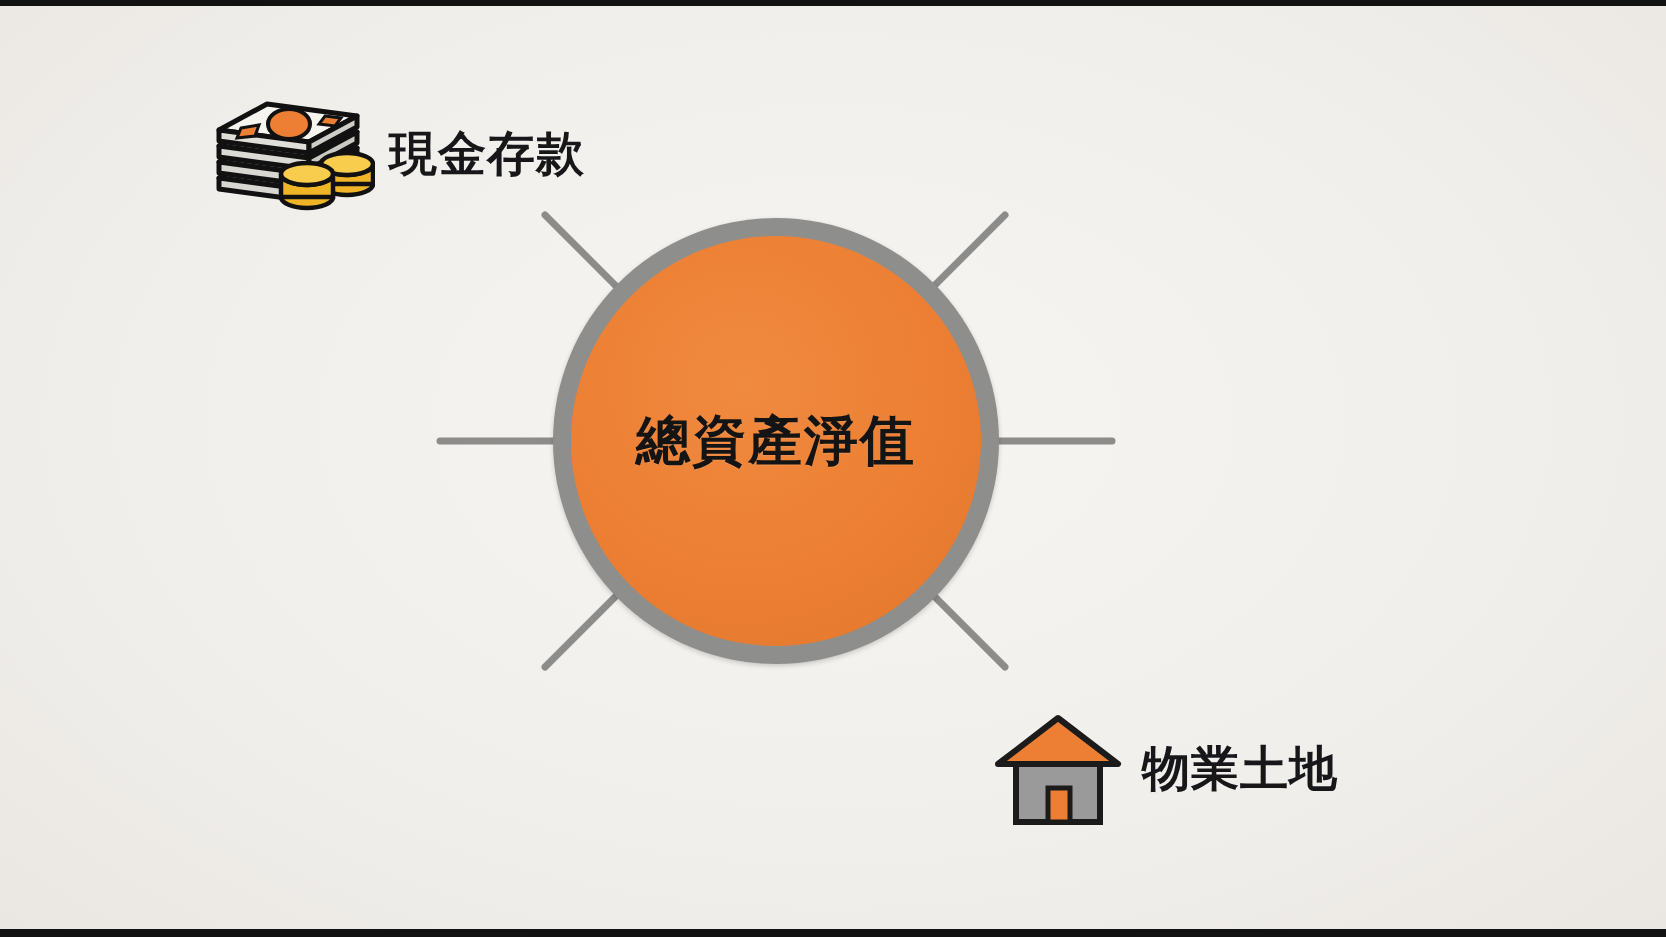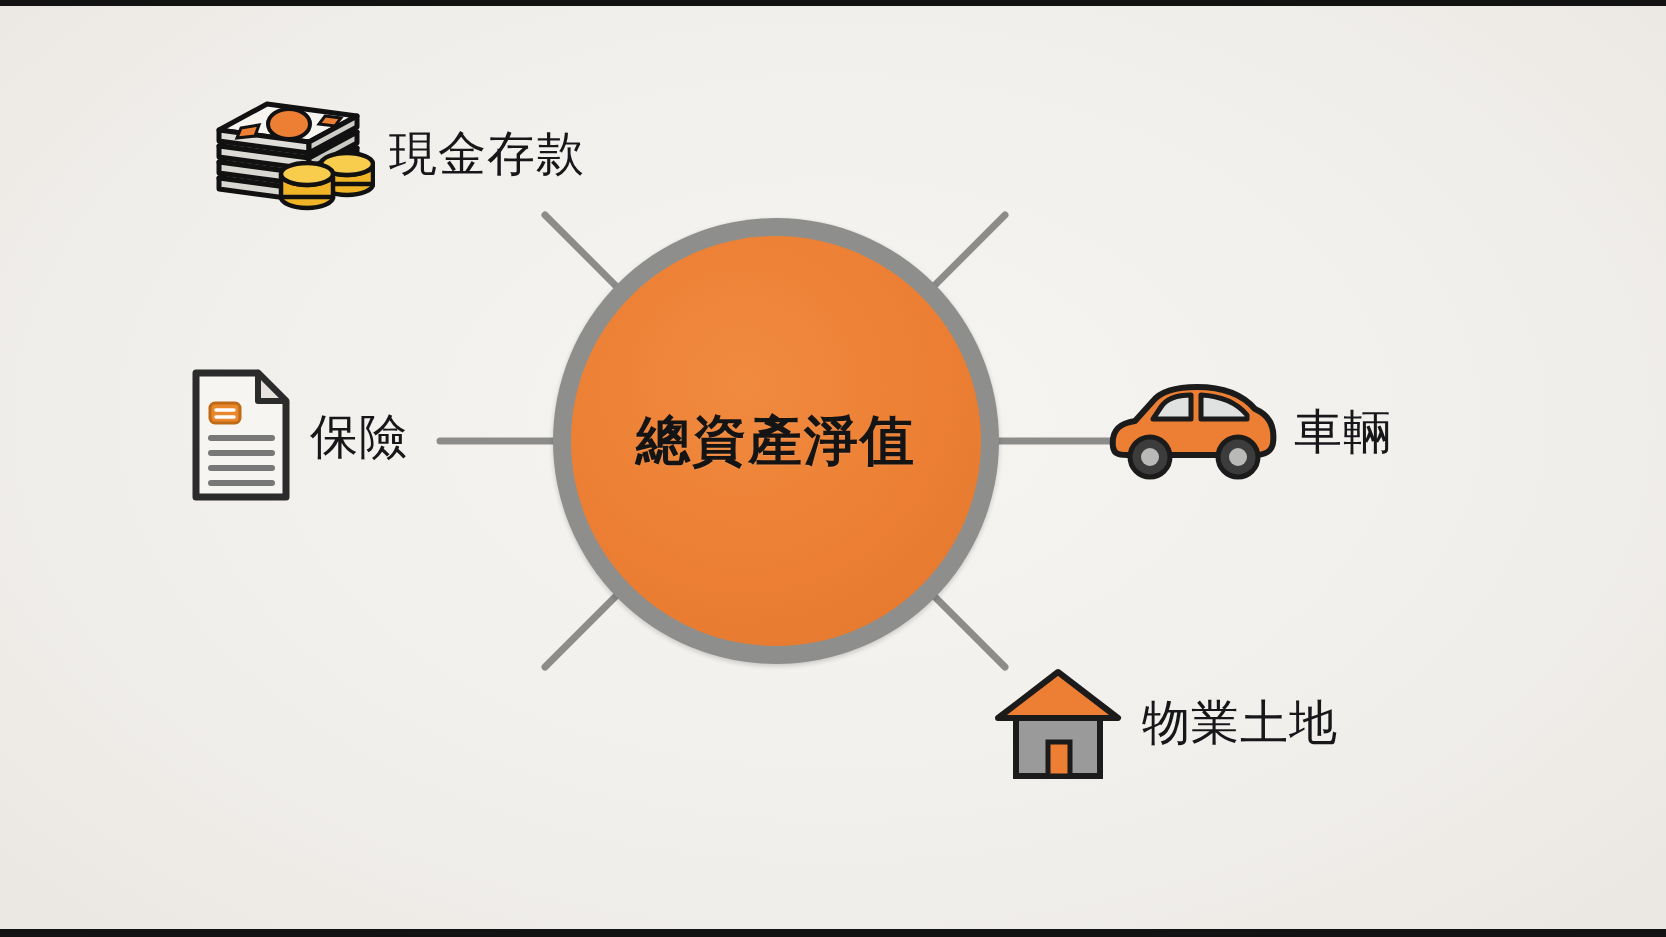--- a/index.html
+++ b/index.html
@@ -76,37 +76,37 @@
   
   .node {
     position: absolute;
     z-index: 10;
     display: flex;
     align-items: center;
     gap: 14px;
   }
   .node-label {
     font-size: 48px;
-    font-weight: 400;
+    font-weight: 700;
     color: #17171a;
     white-space: nowrap;
     letter-spacing: 1px;
   }
   .icon-box {
     position: relative;
     flex: 0 0 auto;
   }
 
   
   #node-cash       { left: 205px; top: 92px; }
   #node-invest     { left: 934px; top: 72px; }
   #node-insurance  { left: 186px; top: 365px; }
   #node-vehicle    { left: 1105px; top: 375px; }
   #node-business   { left: 243px; top: 665px; }
-  #node-property   { left: 988px; top: 656px; }
+  #node-property   { left: 988px; top: 702px; }
 </style>
 </head>
 <body>
 
 <div id="stage">
 
   <div class="bg-grad"></div>
   <div class="edge-bar edge-top"></div>
   <div class="edge-bar edge-bottom"></div>
 
@@ -164,57 +164,21 @@
           <ellipse cx="102" cy="105" rx="26" ry="11" fill="#f0b526"></ellipse>
           <path d="M76 105 L76 82 A26 11 0 0 0 128 82 L128 105 Z" fill="#f0b526"></path>
           <ellipse cx="102" cy="82" rx="26" ry="11" fill="#f8cd4e"></ellipse>
         </g>
       </svg>
     </div>
     <span class="node-label">現金存款</span>
   </div>
 
 
-  <div class="node" id="node-insurance">
-    <div class="icon-box">
-      <svg width="110" height="140" viewBox="0 0 110 140">
-        <path d="M10 8 H72 L100 36 V132 H10 Z" fill="#f7f5f2" stroke="#2b2b2b" stroke-width="7" stroke-linejoin="round"></path>
-        <path d="M72 8 L72 36 L100 36 Z" fill="#e6e3de" stroke="#2b2b2b" stroke-width="6" stroke-linejoin="round"></path>
-        <rect x="24" y="38" width="30" height="20" rx="5" fill="#e8872c" stroke="#c06a16" stroke-width="3"></rect>
-        <g stroke="#fff" stroke-width="3.5" stroke-linecap="round">
-          <line x1="30" y1="45" x2="48" y2="45"></line>
-          <line x1="30" y1="52" x2="48" y2="52"></line>
-        </g>
-        <g stroke="#787878" stroke-width="6" stroke-linecap="round">
-          <line x1="25" y1="73" x2="86" y2="73"></line>
-          <line x1="25" y1="88" x2="86" y2="88"></line>
-          <line x1="25" y1="103" x2="86" y2="103"></line>
-          <line x1="25" y1="118" x2="86" y2="118"></line>
-        </g>
-      </svg>
-    </div>
-    <span class="node-label">保險</span>
-  </div>
 
-  <div class="node" id="node-vehicle">
-    <div class="icon-box">
-      <svg width="175" height="110" viewBox="0 0 175 110">
-        <path d="M8 72 C6 54 16 48 30 46 L48 26 C56 16 70 12 92 12
-                 C118 12 138 20 150 34 C164 40 170 52 168 68
-                 C167 76 160 80 150 80 L22 80 C12 80 9 78 8 72 Z" fill="#ec7f33" stroke="#1b1b1b" stroke-width="6" stroke-linejoin="round"></path>
-        <path d="M56 32 C62 23 72 20 86 20 L86 44 L48 44 Z" fill="#dfe2e0" stroke="#1b1b1b" stroke-width="5" stroke-linejoin="round"></path>
-        <path d="M96 20 C116 21 132 28 142 40 L142 44 L96 44 Z" fill="#dfe2e0" stroke="#1b1b1b" stroke-width="5" stroke-linejoin="round"></path>
-        <circle cx="45" cy="82" r="20" fill="#3c3c3c" stroke="#1b1b1b" stroke-width="5"></circle>
-        <circle cx="45" cy="82" r="9" fill="#b9b9b7"></circle>
-        <circle cx="133" cy="82" r="20" fill="#3c3c3c" stroke="#1b1b1b" stroke-width="5"></circle>
-        <circle cx="133" cy="82" r="9" fill="#b9b9b7"></circle>
-      </svg>
-    </div>
-    <span class="node-label">車輛</span>
-  </div>
 
 
   <div class="node" id="node-property">
     <div class="icon-box">
       <svg width="140" height="130" viewBox="0 0 140 130">
         <rect x="28" y="60" width="84" height="60" fill="#9a9a9a" stroke="#1b1b1b" stroke-width="6"></rect>
         <path d="M10 62 L70 16 L130 62 Z" fill="#ec7f33" stroke="#1b1b1b" stroke-width="6" stroke-linejoin="round"></path>
         <rect x="60" y="86" width="22" height="34" fill="#ec7f33" stroke="#1b1b1b" stroke-width="5"></rect>
       </svg>
     </div>

